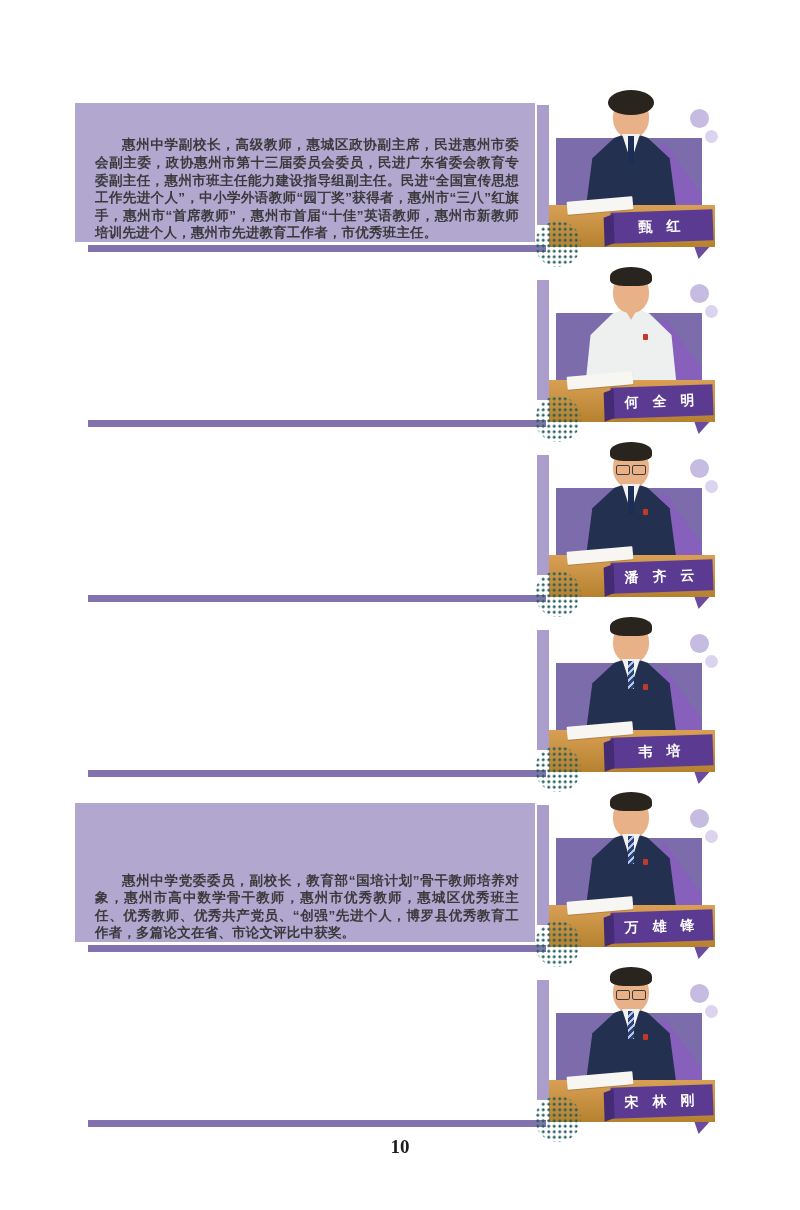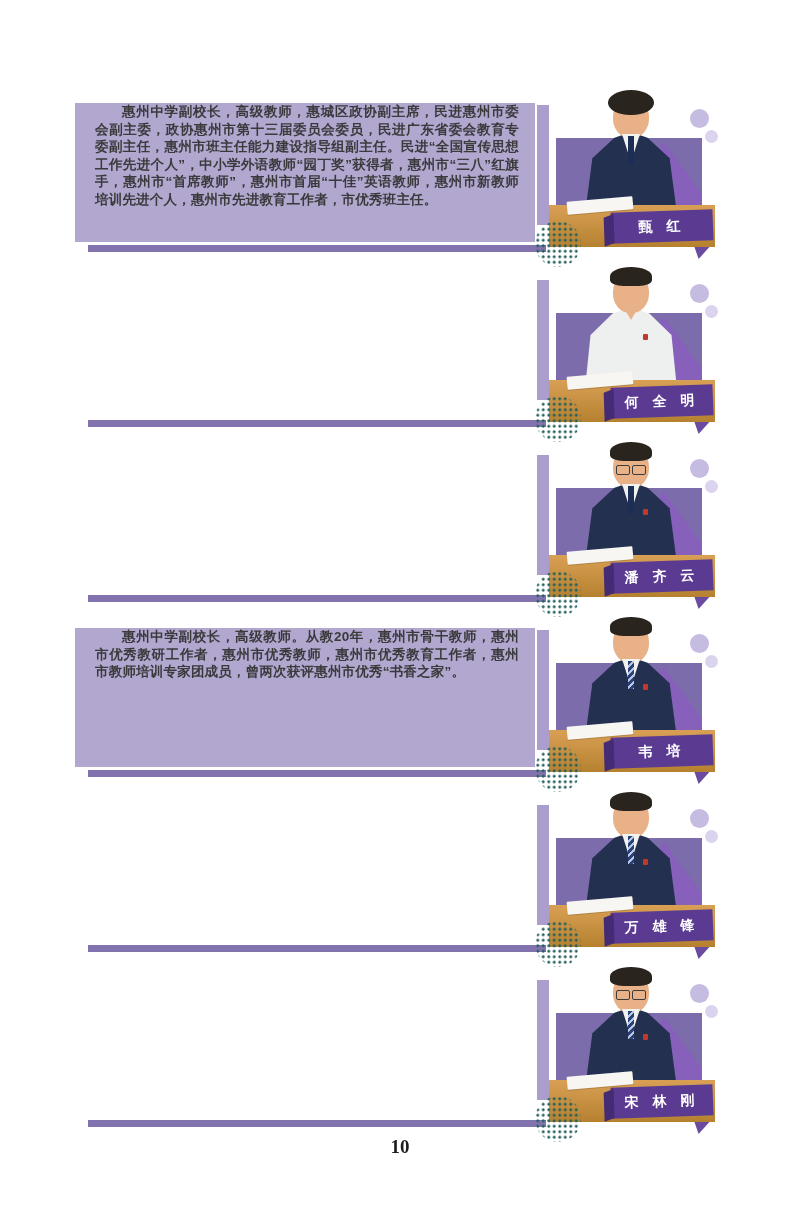--- a/index.html
+++ b/index.html
@@ -10,21 +10,21 @@
   *{box-sizing:border-box;}
   html,body{margin:0;padding:0;}
   body{
     width:800px;height:1210px;position:relative;background:#ffffff;
     font-family:"Liberation Sans",sans-serif;overflow:hidden;
   }
   .row{position:absolute;left:0;width:800px;height:175px;}
   
   .bio{
     position:absolute;left:75px;top:10px;width:460px;height:139px;
-    background:var(--box);display:flex;align-items:flex-start;
+    background:var(--box);display:flex;align-items:flex-end;
   }
   .bio p{
     margin:0;padding:0 16px 0 20px;font-size:13.5px;line-height:17.6px;
     font-weight:600;color:var(--text);text-align:justify;text-indent:2em;
     letter-spacing:.2px;
   }
   .shadow-bar{
     position:absolute;left:88px;top:152px;width:458px;height:7px;
     background:var(--shadow);
   }
@@ -161,22 +161,49 @@
     <div class="paper"></div>
     <div class="badge-tail"></div>
     <div class="badge">
       <span>潘 齐 云</span>
     </div>
     <div class="halftone"></div>
   </div>
 </section>
 
 <section class="row" style="top:618px">
+  <div class="shadow-bar"></div>
+  <div class="photo-block">
+    <div class="strip"></div>
+    <div class="square">
+      <div class="tri"></div>
+      <span class="dot c3"></span>
+    </div>
+    <span class="dot c1" style="position:absolute"></span>
+    <span class="dot c2" style="position:absolute"></span>
+    <div class="person person--suit person--stripe">
+      <div class="torso"></div>
+      <div class="shirt"></div>
+      <div class="tie"></div>
+      <div class="pin"></div>
+      <div class="head"></div>
+    </div>
+    <div class="desk"></div>
+    <div class="paper"></div>
+    <div class="badge-tail"></div>
+    <div class="badge">
+      <span>韦 培</span>
+    </div>
+    <div class="halftone"></div>
+  </div>
+</section>
+
+<section class="row" style="top:793px">
   <div class="bio">
-    <p>惠州中学副校长，高级教师。从教20年，惠州市骨干教师，惠州市优秀教研工作者，惠州市优秀教师，惠州市优秀教育工作者，惠州市教师培训专家团成员，曾两次获评惠州市优秀“书香之家”。</p>
+    <p>惠州中学党委委员，副校长，教育部“国培计划”骨干教师培养对象，惠州市高中数学骨干教师，惠州市优秀教师，惠城区优秀班主任、优秀教师、优秀共产党员、“创强”先进个人，博罗县优秀教育工作者，多篇论文在省、市论文评比中获奖。</p>
   </div>
   <div class="shadow-bar"></div>
   <div class="photo-block">
     <div class="strip"></div>
     <div class="square">
       <div class="tri"></div>
       <span class="dot c3"></span>
     </div>
     <span class="dot c1" style="position:absolute"></span>
     <span class="dot c2" style="position:absolute"></span>
@@ -184,47 +211,20 @@
       <div class="torso"></div>
       <div class="shirt"></div>
       <div class="tie"></div>
       <div class="pin"></div>
       <div class="head"></div>
     </div>
     <div class="desk"></div>
     <div class="paper"></div>
     <div class="badge-tail"></div>
     <div class="badge">
-      <span>韦 培</span>
-    </div>
-    <div class="halftone"></div>
-  </div>
-</section>
-
-<section class="row" style="top:793px">
-  <div class="shadow-bar"></div>
-  <div class="photo-block">
-    <div class="strip"></div>
-    <div class="square">
-      <div class="tri"></div>
-      <span class="dot c3"></span>
-    </div>
-    <span class="dot c1" style="position:absolute"></span>
-    <span class="dot c2" style="position:absolute"></span>
-    <div class="person person--suit person--stripe">
-      <div class="torso"></div>
-      <div class="shirt"></div>
-      <div class="tie"></div>
-      <div class="pin"></div>
-      <div class="head"></div>
-    </div>
-    <div class="desk"></div>
-    <div class="paper"></div>
-    <div class="badge-tail"></div>
-    <div class="badge">
       <span>万 雄 锋</span>
     </div>
     <div class="halftone"></div>
   </div>
 </section>
 
 <section class="row" style="top:968px">
   <div class="shadow-bar"></div>
   <div class="photo-block">
     <div class="strip"></div>

